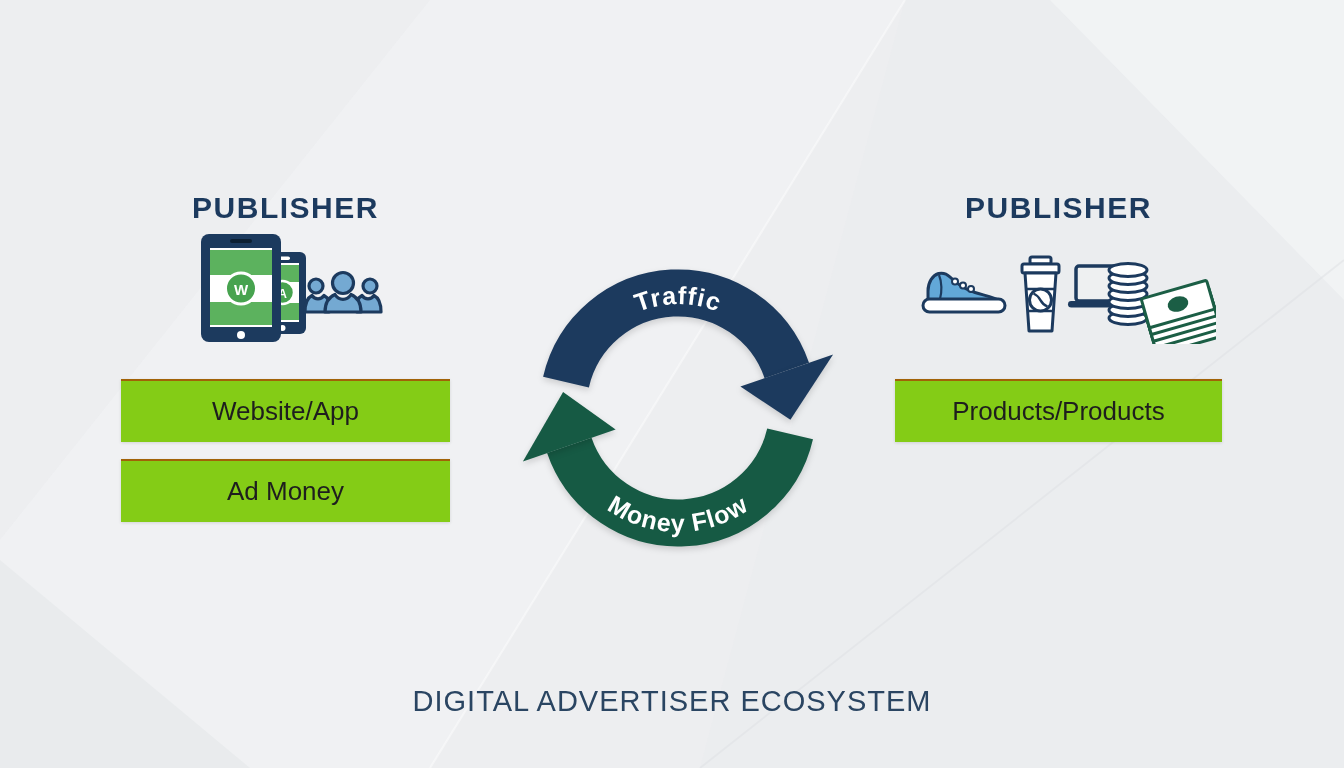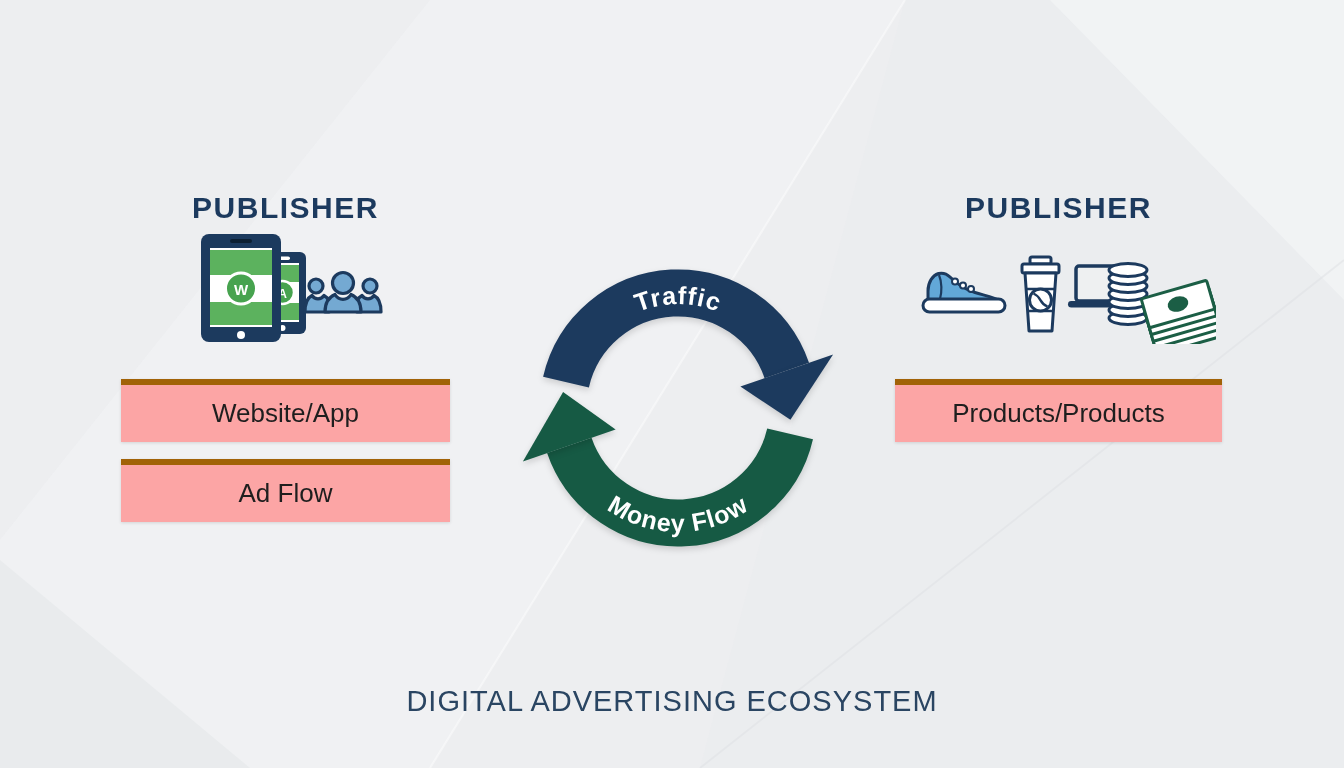--- a/index.html
+++ b/index.html
@@ -13,21 +13,21 @@
   .col-heading {
     position:absolute; top:158px; height:46px;
     display:flex; align-items:center; justify-content:center;
     font-size:30px; font-weight:bold; letter-spacing:1.5px; color:#1c3a5e;margin-top:27px;
   }
   .heading-left  { left:121px; width:329px; }
   .heading-right { left:895px; width:327px; }
 
   .gray-box {
     position:absolute; height:63px; box-sizing:border-box;
-    background:#fca5a5; border-top:6px solid #a16207;
+    background:#84cc16; border-top:2px solid #a16207;
     display:flex; align-items:center; justify-content:center;
     font-size:26px; color:#1e1e1e;
     box-shadow:0 1px 3px rgba(0,0,0,0.12);
   }
   .box-l { left:121px; width:329px; }
   .box-r { left:895px; width:327px; }
   .row1 { top:379px; }
   .row2 { top:459px; }
 
   .icons-svg { position:absolute; }
@@ -88,21 +88,21 @@
       <path d="M185,80 C185,70 182,65.5 178,63.5 C175,68 169,68 166,63.5 C164,64.5 162,66.5 161,69 L161,80 Z"></path>
       <circle cx="147" cy="51" r="10.5"></circle>
       <path d="M129,80 C129,70 133,65 139,62.5 C143,69 151,69 155,62.5 C161,65 165,70 165,80 Z"></path>
     </g>
   </svg>
 
   <div class="gray-box box-l row1">
     <span>Website/App</span>
   </div>
   <div class="gray-box box-l row2">
-    <span>Ad Flow</span>
+    <span>Ad Money</span>
   </div>
 
   <div class="col-heading heading-right">PUBLISHER</div>
 
   <svg class="icons-svg" style="left:916px; top:254px;" width="300" height="90" viewBox="0 0 300 90">
 
     <g>
       <path d="M12,47 L12,37 C12,28 16.5,21.5 22.5,19.5 C27,18.5 31,20 34,23 C41,30 49,35.5 59,38.5 C69,41.5 79,43.5 85,47 Z" fill="#62a8d8" stroke="#1c3a5e" stroke-width="3" stroke-linejoin="round"></path>
       <rect x="7" y="45" width="82" height="13" rx="6.5" fill="#ffffff" stroke="#1c3a5e" stroke-width="3"></rect>
       <path d="M23,21 C26,28 26,38 24,45" fill="none" stroke="#1c3a5e" stroke-width="2.2"></path>
@@ -169,15 +169,15 @@
       <path id="money-text-path" d="M 53.5 212.4 A 124 124 0 0 0 286.5 212.4"></path>
     </defs>
     <text class="arc-label">
       <textPath href="#traffic-text-path" startOffset="50%" text-anchor="middle">Traffic</textPath>
     </text>
     <text class="arc-label">
       <textPath href="#money-text-path" startOffset="50%" text-anchor="middle">Money Flow</textPath>
     </text>
   </svg>
 
-  <div class="footer-title">DIGITAL ADVERTISING ECOSYSTEM</div>
+  <div class="footer-title">DIGITAL ADVERTISER ECOSYSTEM</div>
 
 </div>
 
 </body></html>

